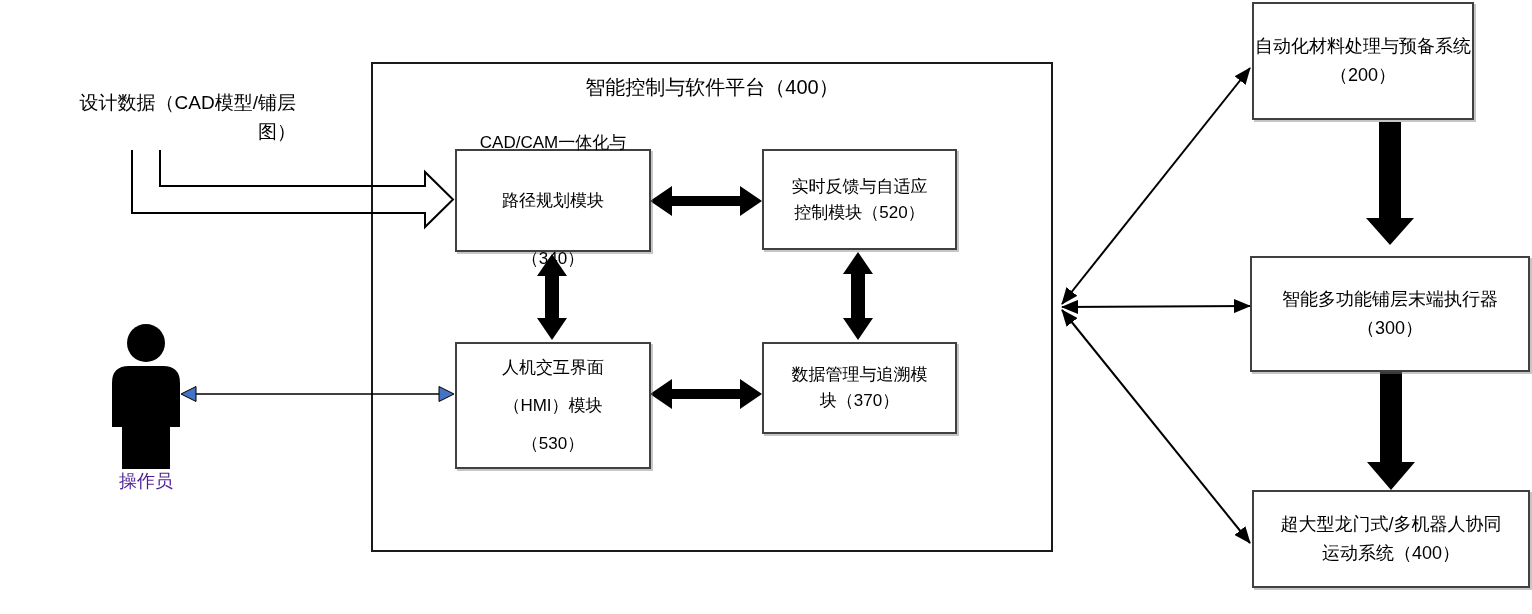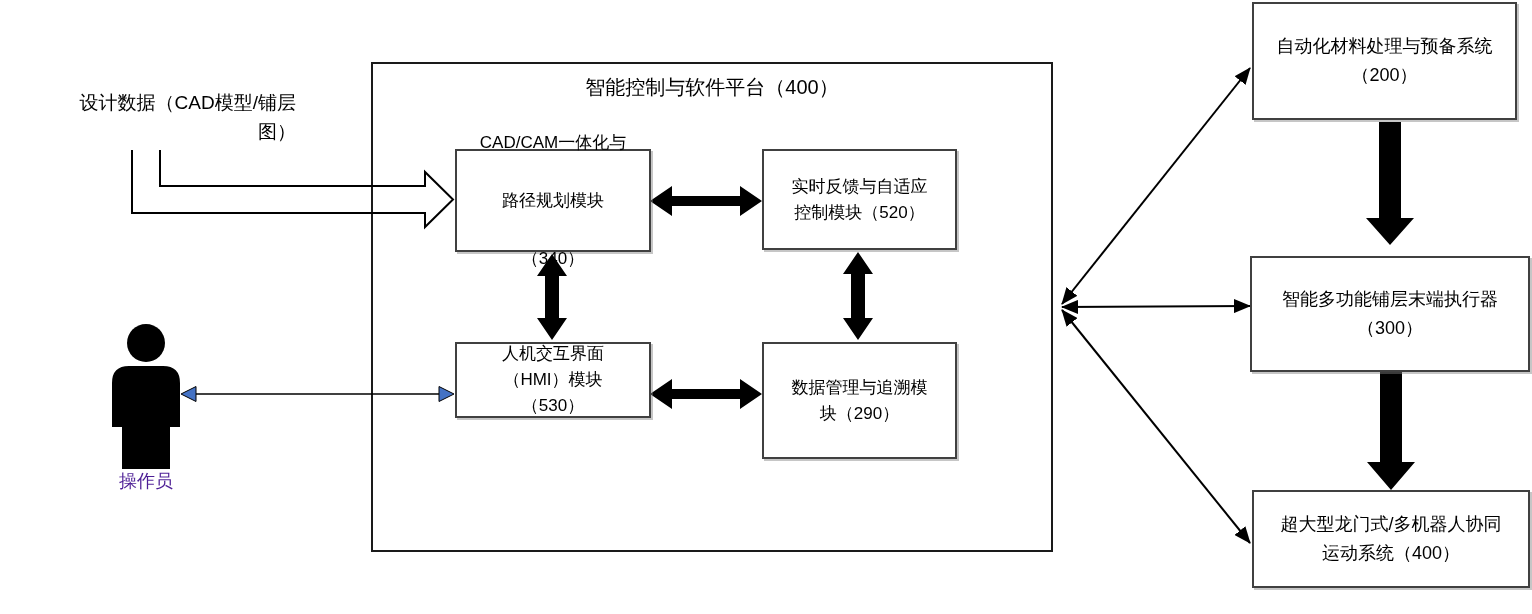--- a/index.html
+++ b/index.html
@@ -28,24 +28,24 @@
     position:absolute;left:2px;top:88px;width:294px;text-align:right;
     font-size:19px;line-height:29px;font-weight:400;z-index:2;
   }
   .operator-label{
     position:absolute;left:98px;top:468px;width:96px;text-align:center;
     font-size:18px;line-height:26px;z-index:2;
   }
   
   .m510{left:455px;top:149px;width:196px;height:103px;gap:32px;}
   .m520{left:762px;top:149px;width:195px;height:101px;}
-  .m530{left:455px;top:342px;width:196px;height:76px;}
-  .m540{left:762px;top:342px;width:195px;height:117px;}
+  .m530{left:455px;top:342px;width:196px;height:127px;gap:12px;}
+  .m540{left:762px;top:342px;width:195px;height:92px;}
   
-  .s200{left:1252px;top:2px;width:265px;height:118px;justify-content:center;}
+  .s200{left:1252px;top:2px;width:222px;height:118px;justify-content:center;}
   .s300{left:1250px;top:256px;width:280px;height:116px;}
   .s400{left:1252px;top:490px;width:278px;height:98px;}
 </style>
 </head>
 <body>
 
 <div class="canvas">
 
   <svg class="connectors" viewBox="0 0 1532 614" xmlns="http://www.w3.org/2000/svg">
     <defs>
@@ -100,21 +100,21 @@
     <div class="ln">实时反馈与自适应</div>
     <div class="ln">控制模块（520）</div>
   </div>
   <div class="node m530">
     <div class="ln">人机交互界面</div>
     <div class="ln">（HMI）模块</div>
     <div class="ln">（530）</div>
   </div>
   <div class="node m540">
     <div class="ln">数据管理与追溯模</div>
-    <div class="ln">块（290）</div>
+    <div class="ln">块（370）</div>
   </div>
 
   <div class="node sys s200">
     <div class="ln">自动化材料处理与预备系统</div>
     <div class="ln">（200）</div>
   </div>
   <div class="node sys s300">
     <div class="ln">智能多功能铺层末端执行器</div>
     <div class="ln">（300）</div>
   </div>

